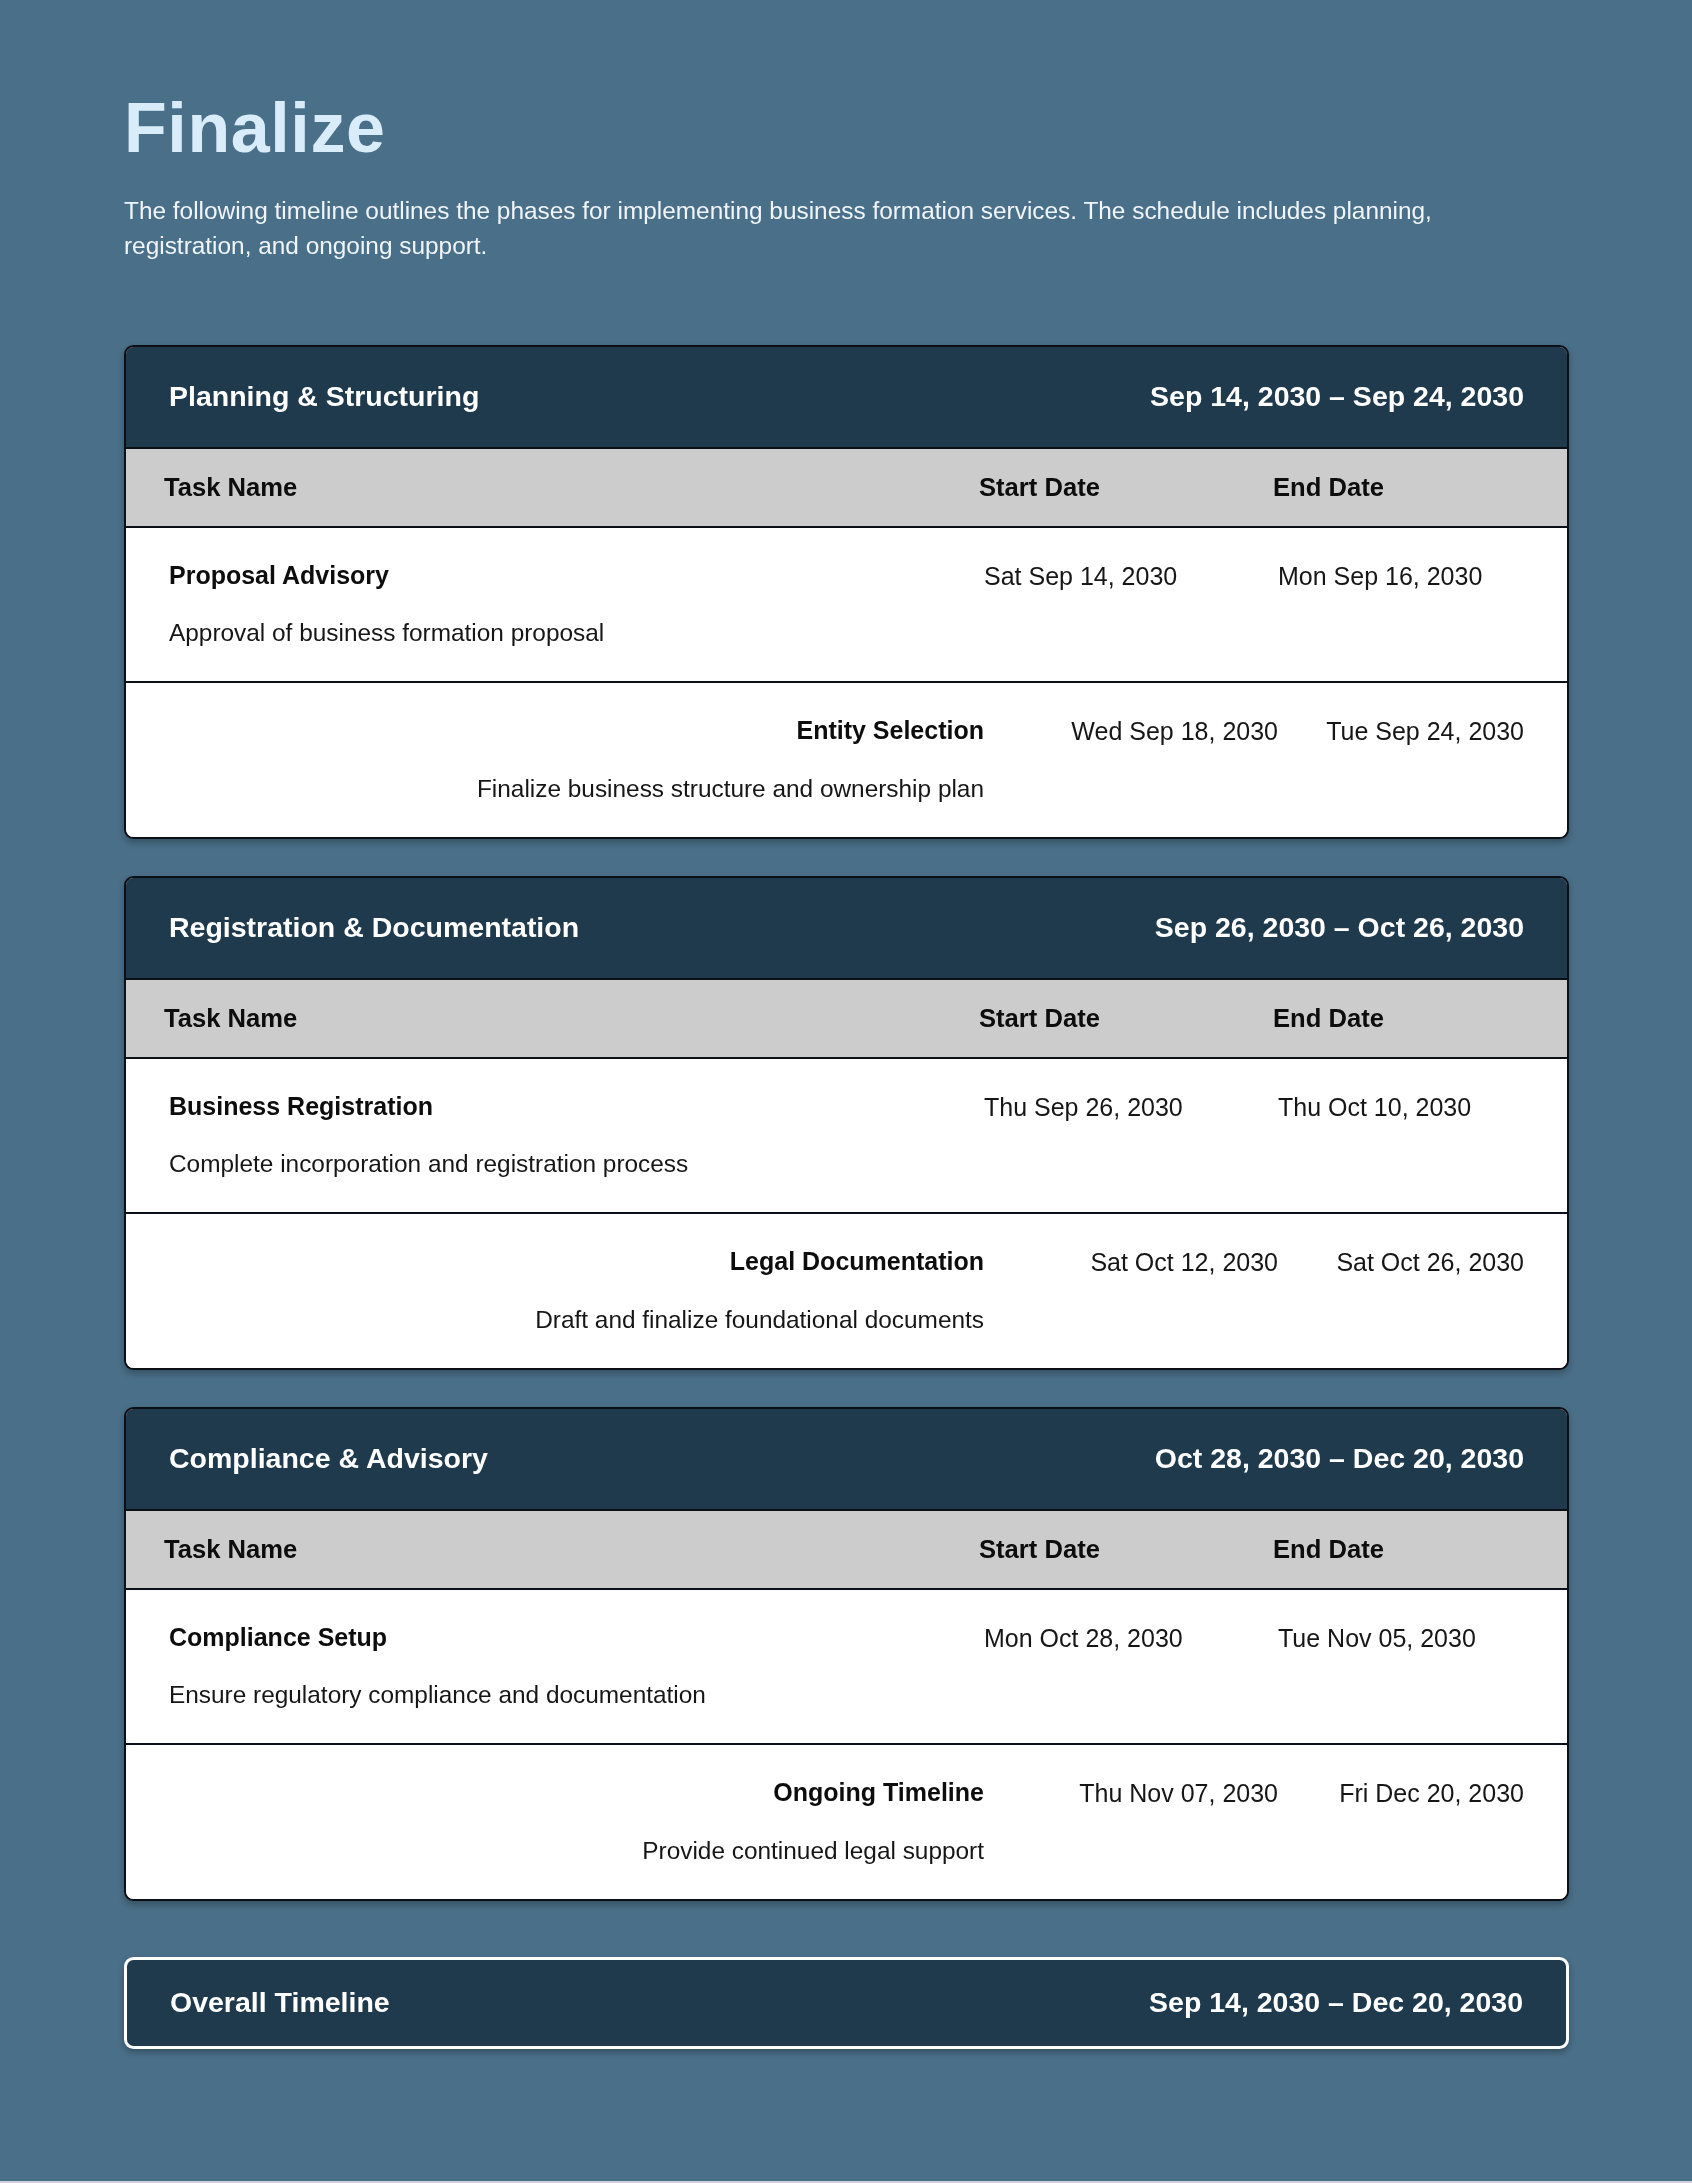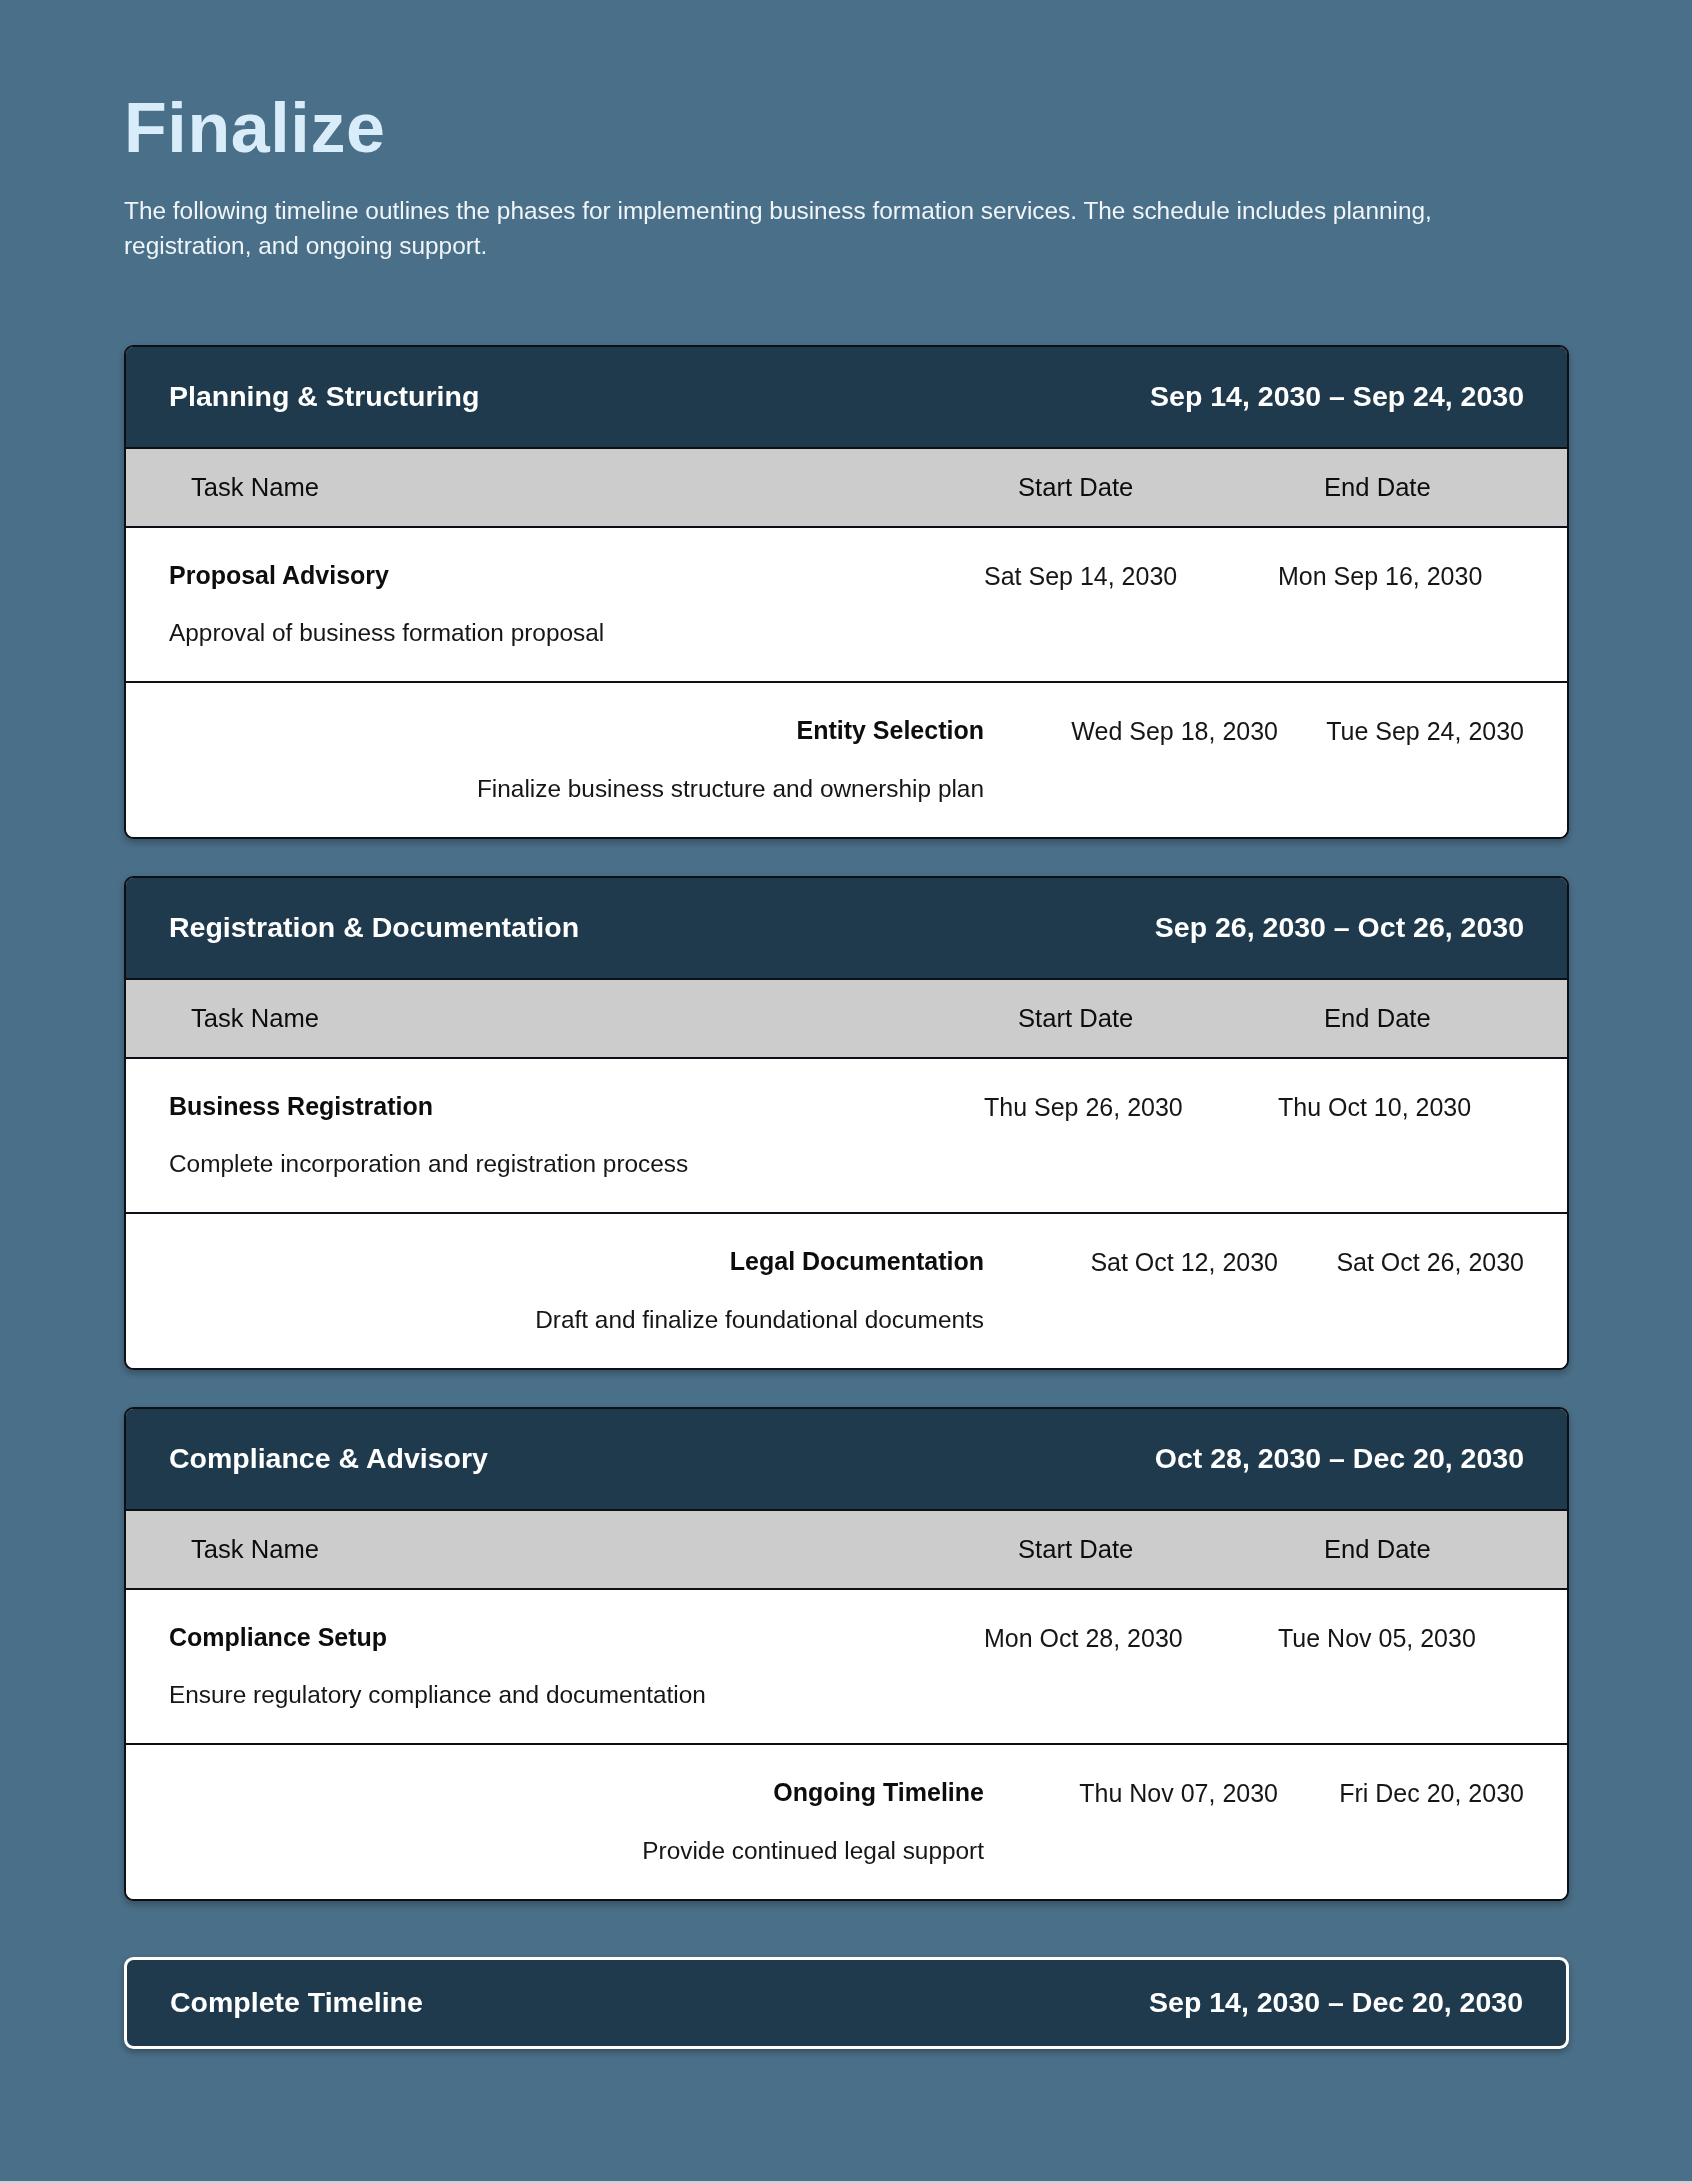--- a/index.html
+++ b/index.html
@@ -50,28 +50,27 @@
     align-items: center;
     color: #ffffff;
     font-size: 28.5px;
     font-weight: 700;
   }
   .col-header {
     background: #cccccc;
     border-top: 2.4px solid #0b1016;
     border-bottom: 2.4px solid #0b1016;
     height: 81px;
-    padding: 0 65px;
+    padding: 0 38px;
     display: grid;
     grid-template-columns: 815px 294px 1fr;
     align-items: center;
     font-size: 25.6px;
-    font-weight: 400;
+    font-weight: 700;
     color: #0d0d0d;
-    gap: 12px;
   }
   .task-row {
     display: grid;
     grid-template-columns: 815px 294px 1fr;
     align-items: start;
     padding: 32px 43px 34px 43px;
     background: #ffffff;
   }
   .task-row + .task-row { border-top: 2.4px solid #0b1016; text-align: right; }
   .task-name {
@@ -204,20 +203,20 @@
       <div class="task-cell">
         <div class="task-name">Ongoing Timeline</div>
         <div class="task-desc">Provide continued legal support</div>
       </div>
       <div class="date-cell">Thu Nov 07, 2030</div>
       <div class="date-cell">Fri Dec 20, 2030</div>
     </div>
   </section>
 
   <div class="overall-bar">
-    <span>Complete Timeline</span>
+    <span>Overall Timeline</span>
     <span>Sep 14, 2030 – Dec 20, 2030</span>
   </div>
 
 </div>
 
 <div class="bottom-line"></div>
 
 
 </body></html>

